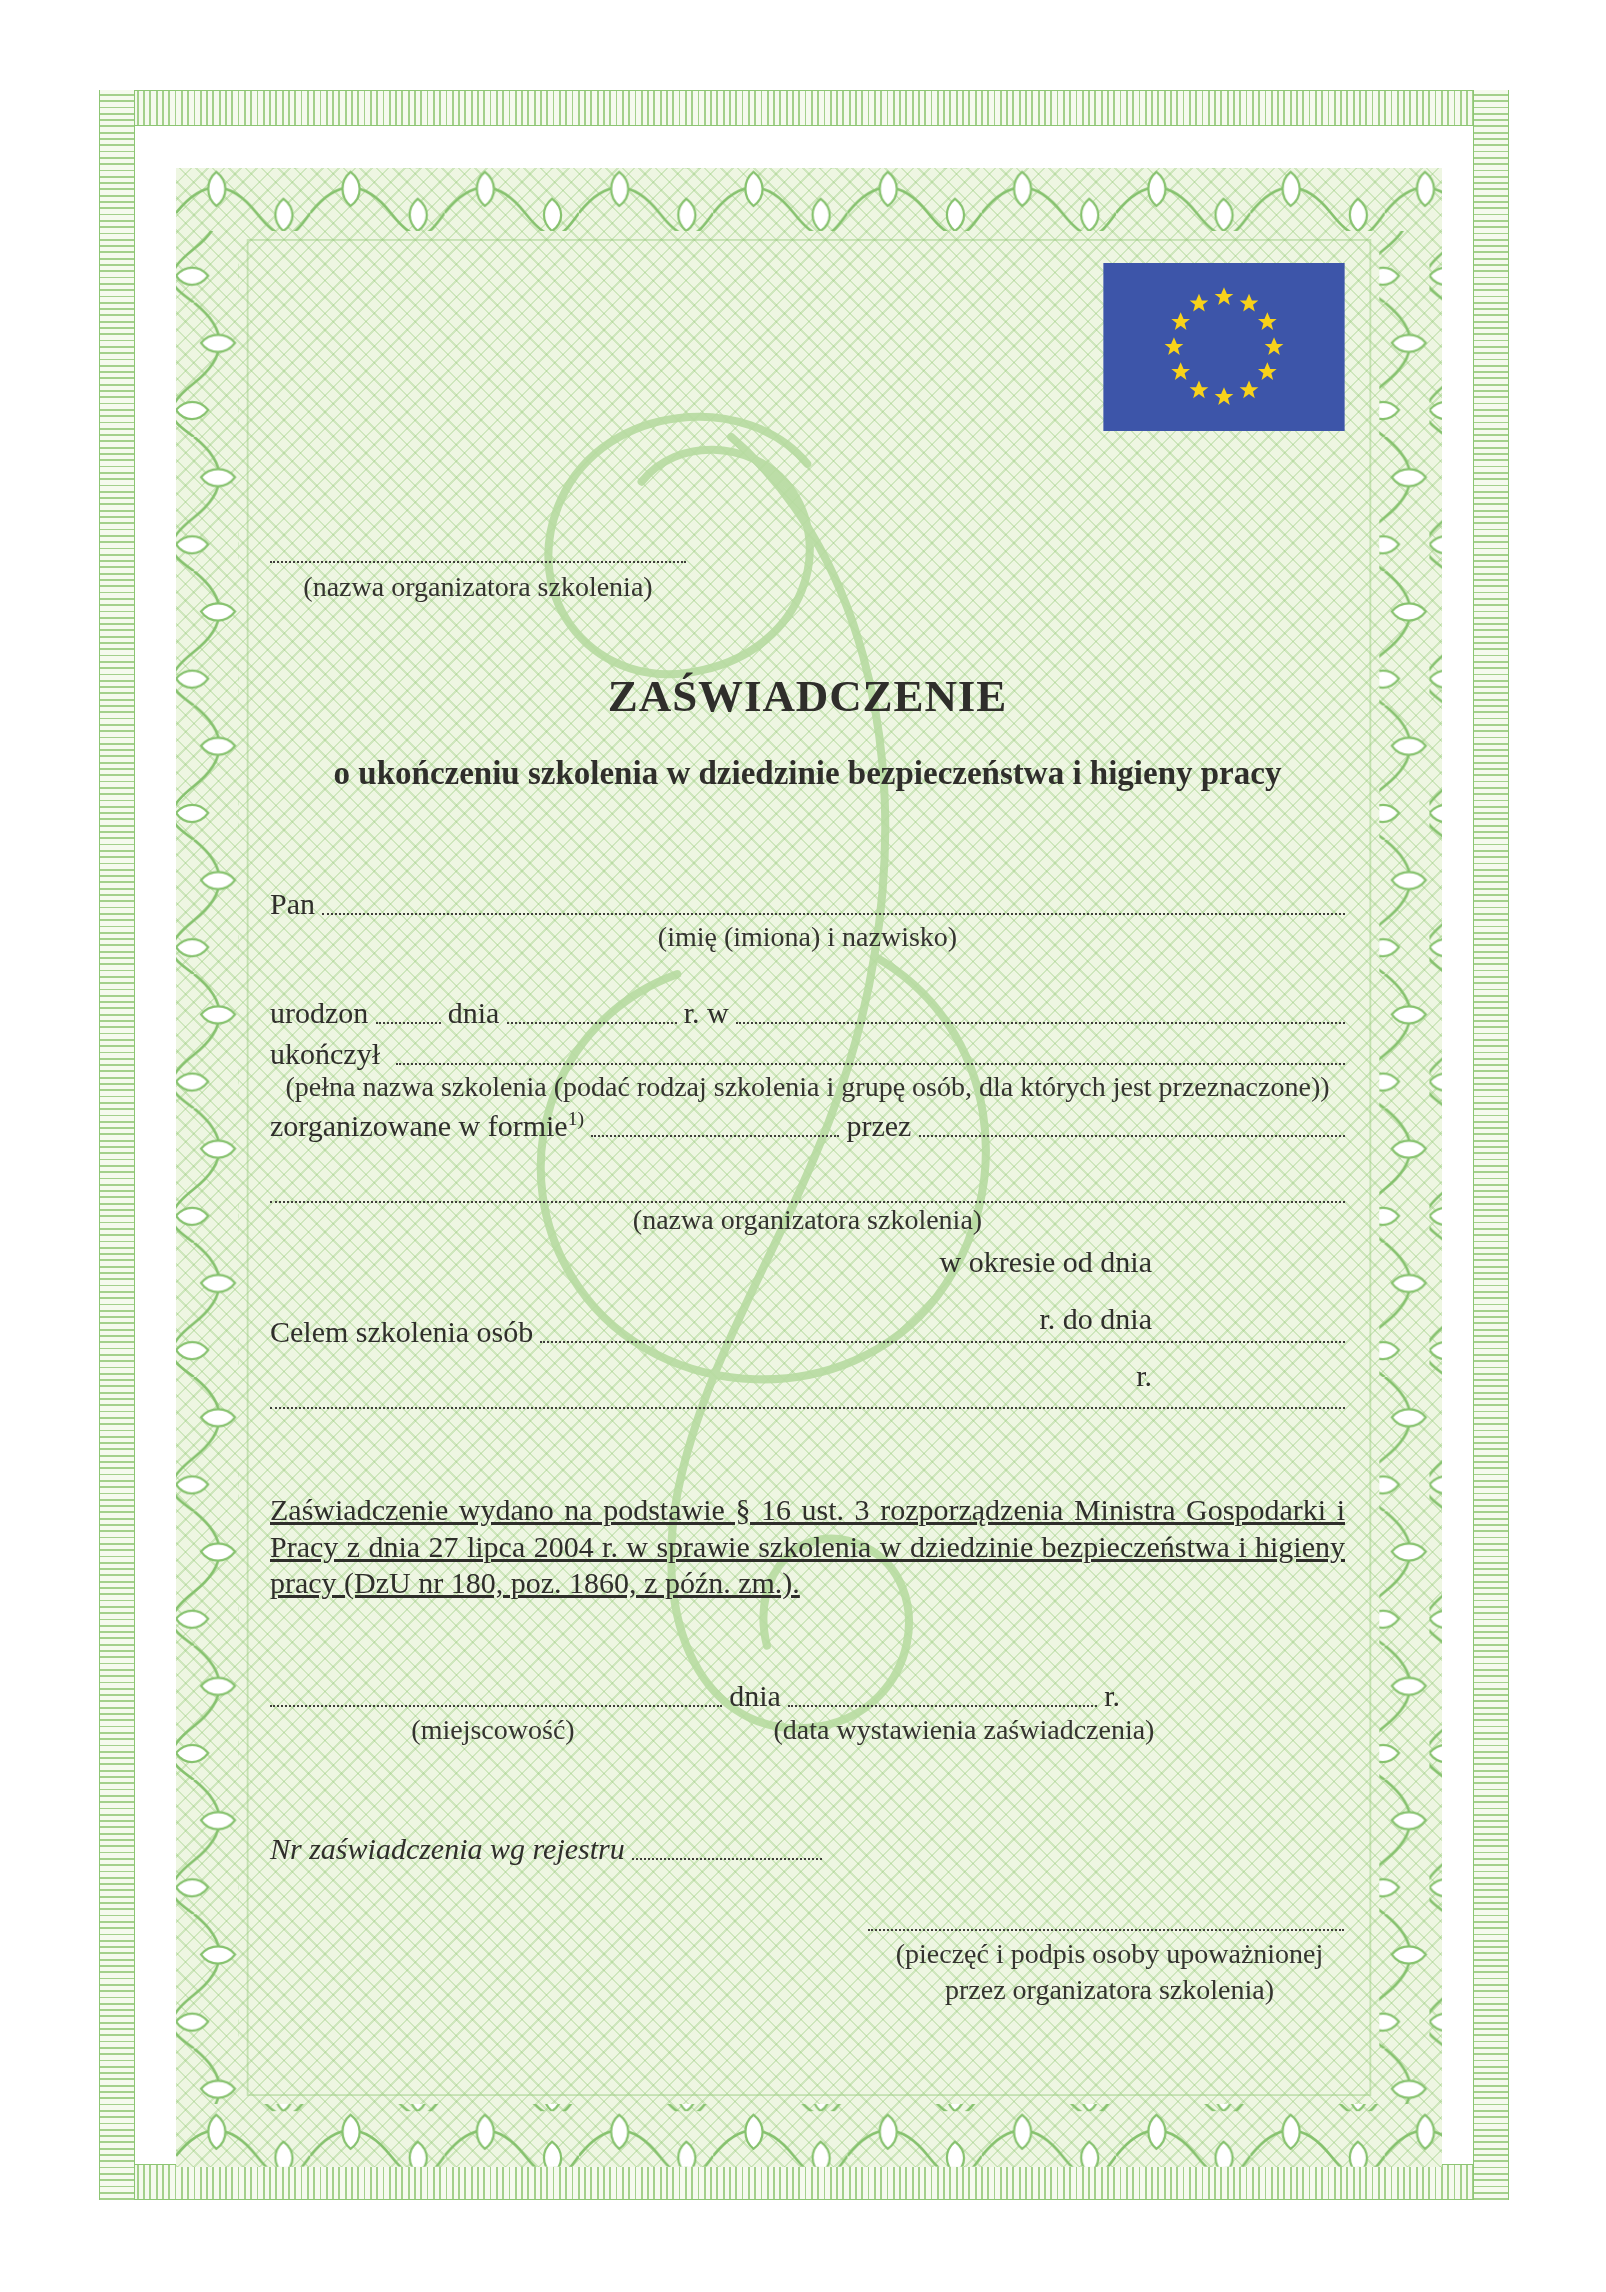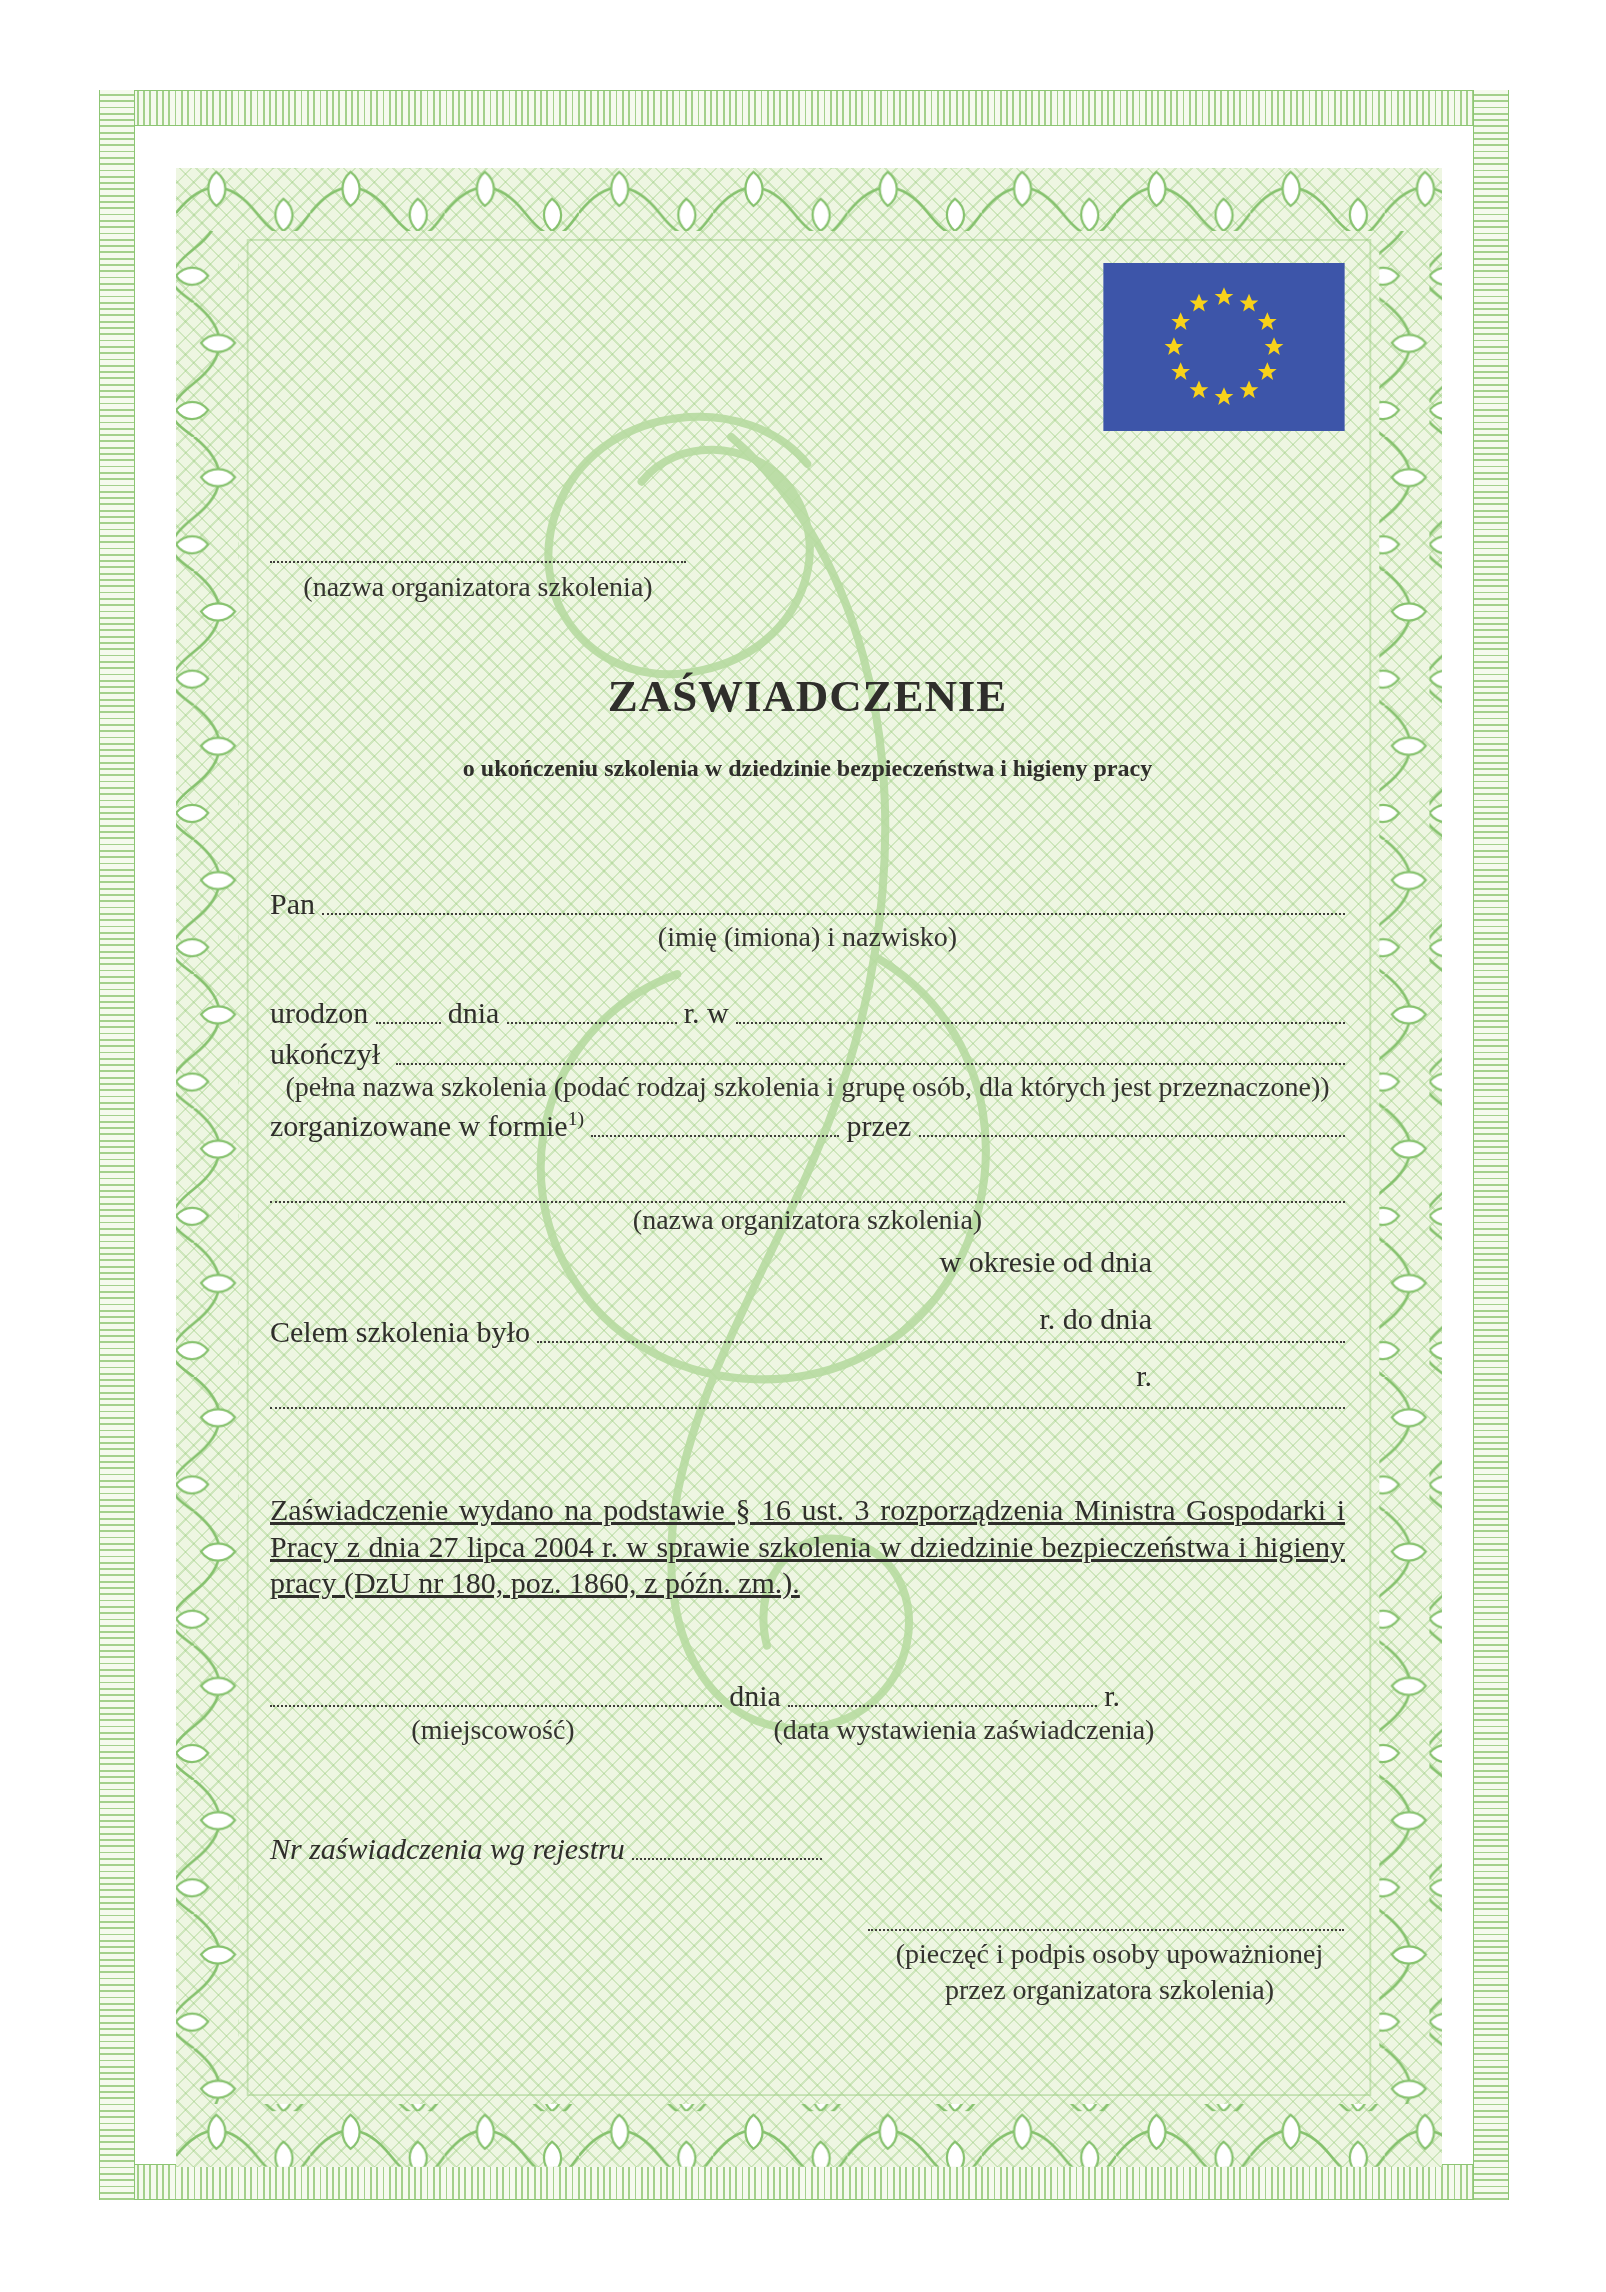--- a/index.html
+++ b/index.html
@@ -28,21 +28,21 @@
   .vine-border,.flourish{position:absolute;left:0;top:0;}
 
   .content{position:absolute;left:94px;top:0;width:1075px;height:1999px;}
 
   .row{position:absolute;display:flex;align-items:flex-end;gap:7.2px;font-size:30px;line-height:1.15;height:38px;}
   .lbl{white-space:nowrap;}
   .dots{border-bottom:2.7px dotted #3f3e3a;height:0;margin-bottom:6.3px;}
   .dots.flex{flex:1;}
   .sub{position:absolute;font-size:28px;line-height:1.3;text-align:center;color:#34332f;}
   .title{position:absolute;width:1075px;text-align:center;font-weight:bold;font-size:45px;letter-spacing:0.9px;}
-  .subtitle{position:absolute;width:1075px;text-align:center;font-weight:bold;font-size:24px;}
+  .subtitle{position:absolute;width:1075px;text-align:center;font-weight:bold;font-size:33px;}
   .legal{position:absolute;width:1075px;font-size:30px;line-height:1.22;text-align:justify;text-decoration:underline;}
   .sup{font-size:19.7px;vertical-align:super;line-height:0;}
   .flag{position:absolute;left:833px;top:95px;width:242px;height:168px;}
 </style>
 </head>
 <body>
 
 <div class="page">
 
   <div class="hatch-frame">
@@ -150,21 +150,21 @@
 
       <div class="row" style="top:1077px;left:0;width:882px;flex-direction:column;">
         <span class="lbl">w okresie od dnia</span>
         <span class="dots flex"></span>
         <span class="lbl">r. do dnia</span>
         <span class="dots flex" style="flex:0.75;"></span>
         <span class="lbl">r.</span>
       </div>
 
       <div class="row" style="top:1143px;left:0;width:1075px;">
-        <span class="lbl">Celem szkolenia było</span>
+        <span class="lbl">Celem szkolenia osób</span>
         <span class="dots flex"></span>
       </div>
       <div class="row" style="top:1209px;left:0;width:1075px;">
         <span class="dots flex"></span>
       </div>
 
       <div class="legal" style="top:1324px;"><span>Zaświadczenie wydano na podstawie § 16 ust. 3 rozporządzenia Ministra Gospodarki i Pracy z dnia 27 lipca 2004 r. w sprawie szkolenia w dziedzinie bezpieczeństwa i higieny pracy (DzU nr 180, poz. 1860, z późn. zm.).</span></div>
 
       <div class="row" style="top:1507px;left:0;width:896px;">
         <span class="dots" style="width:452px;"></span>

